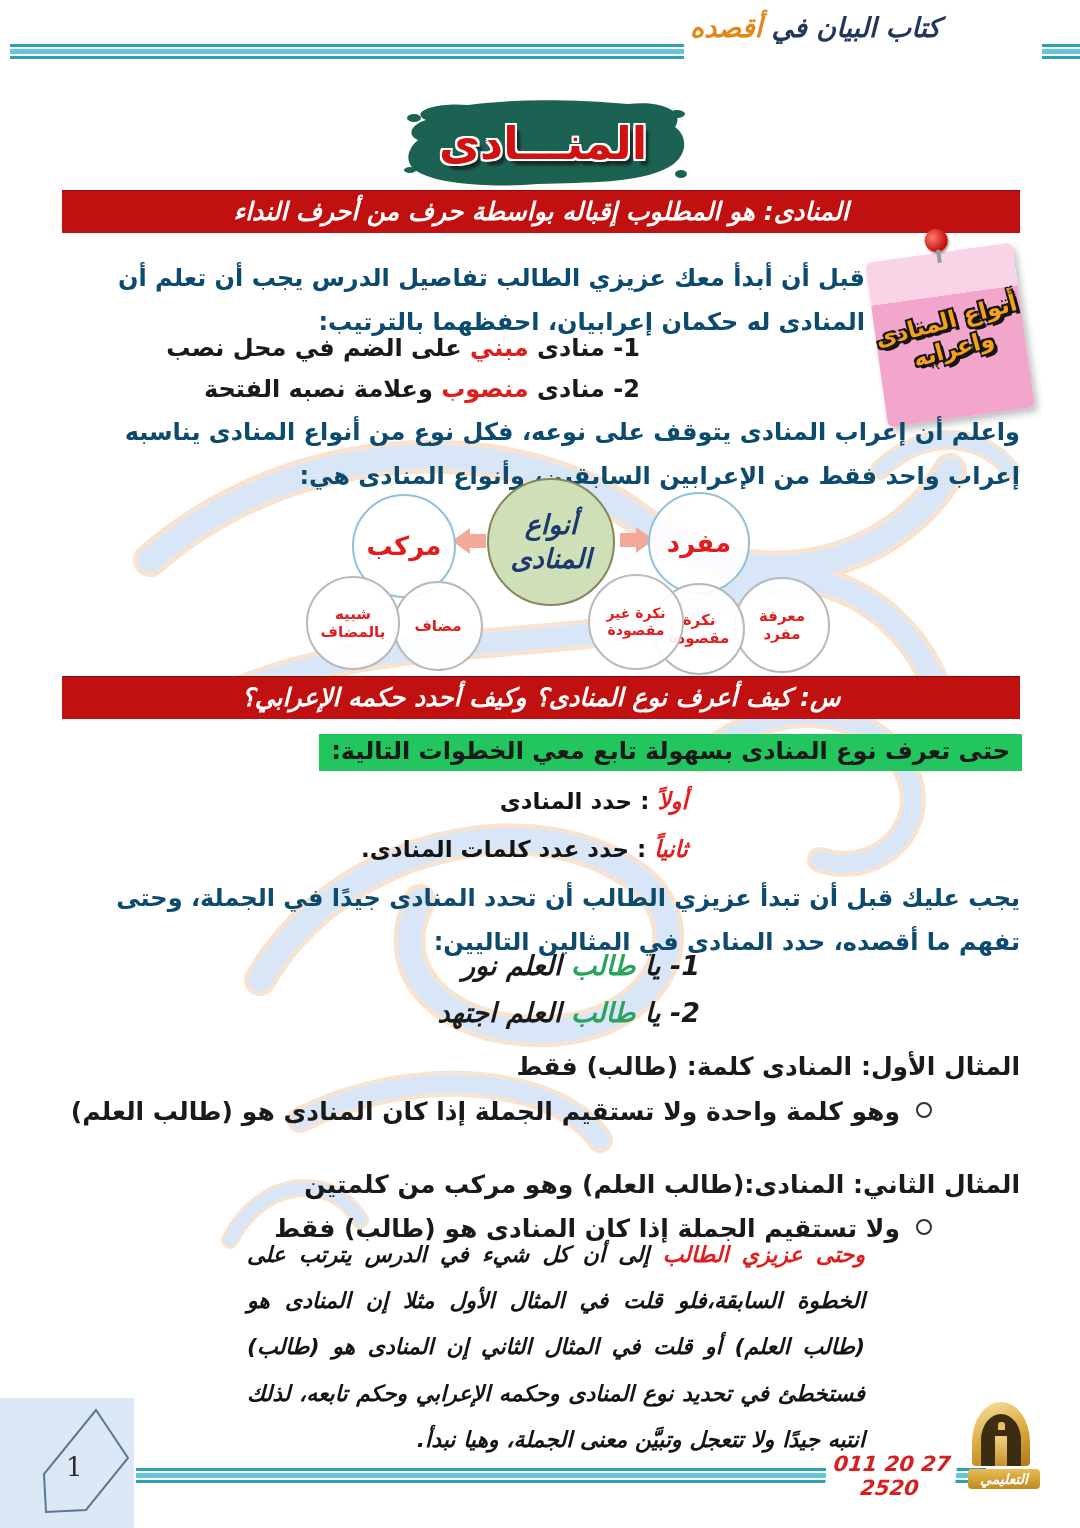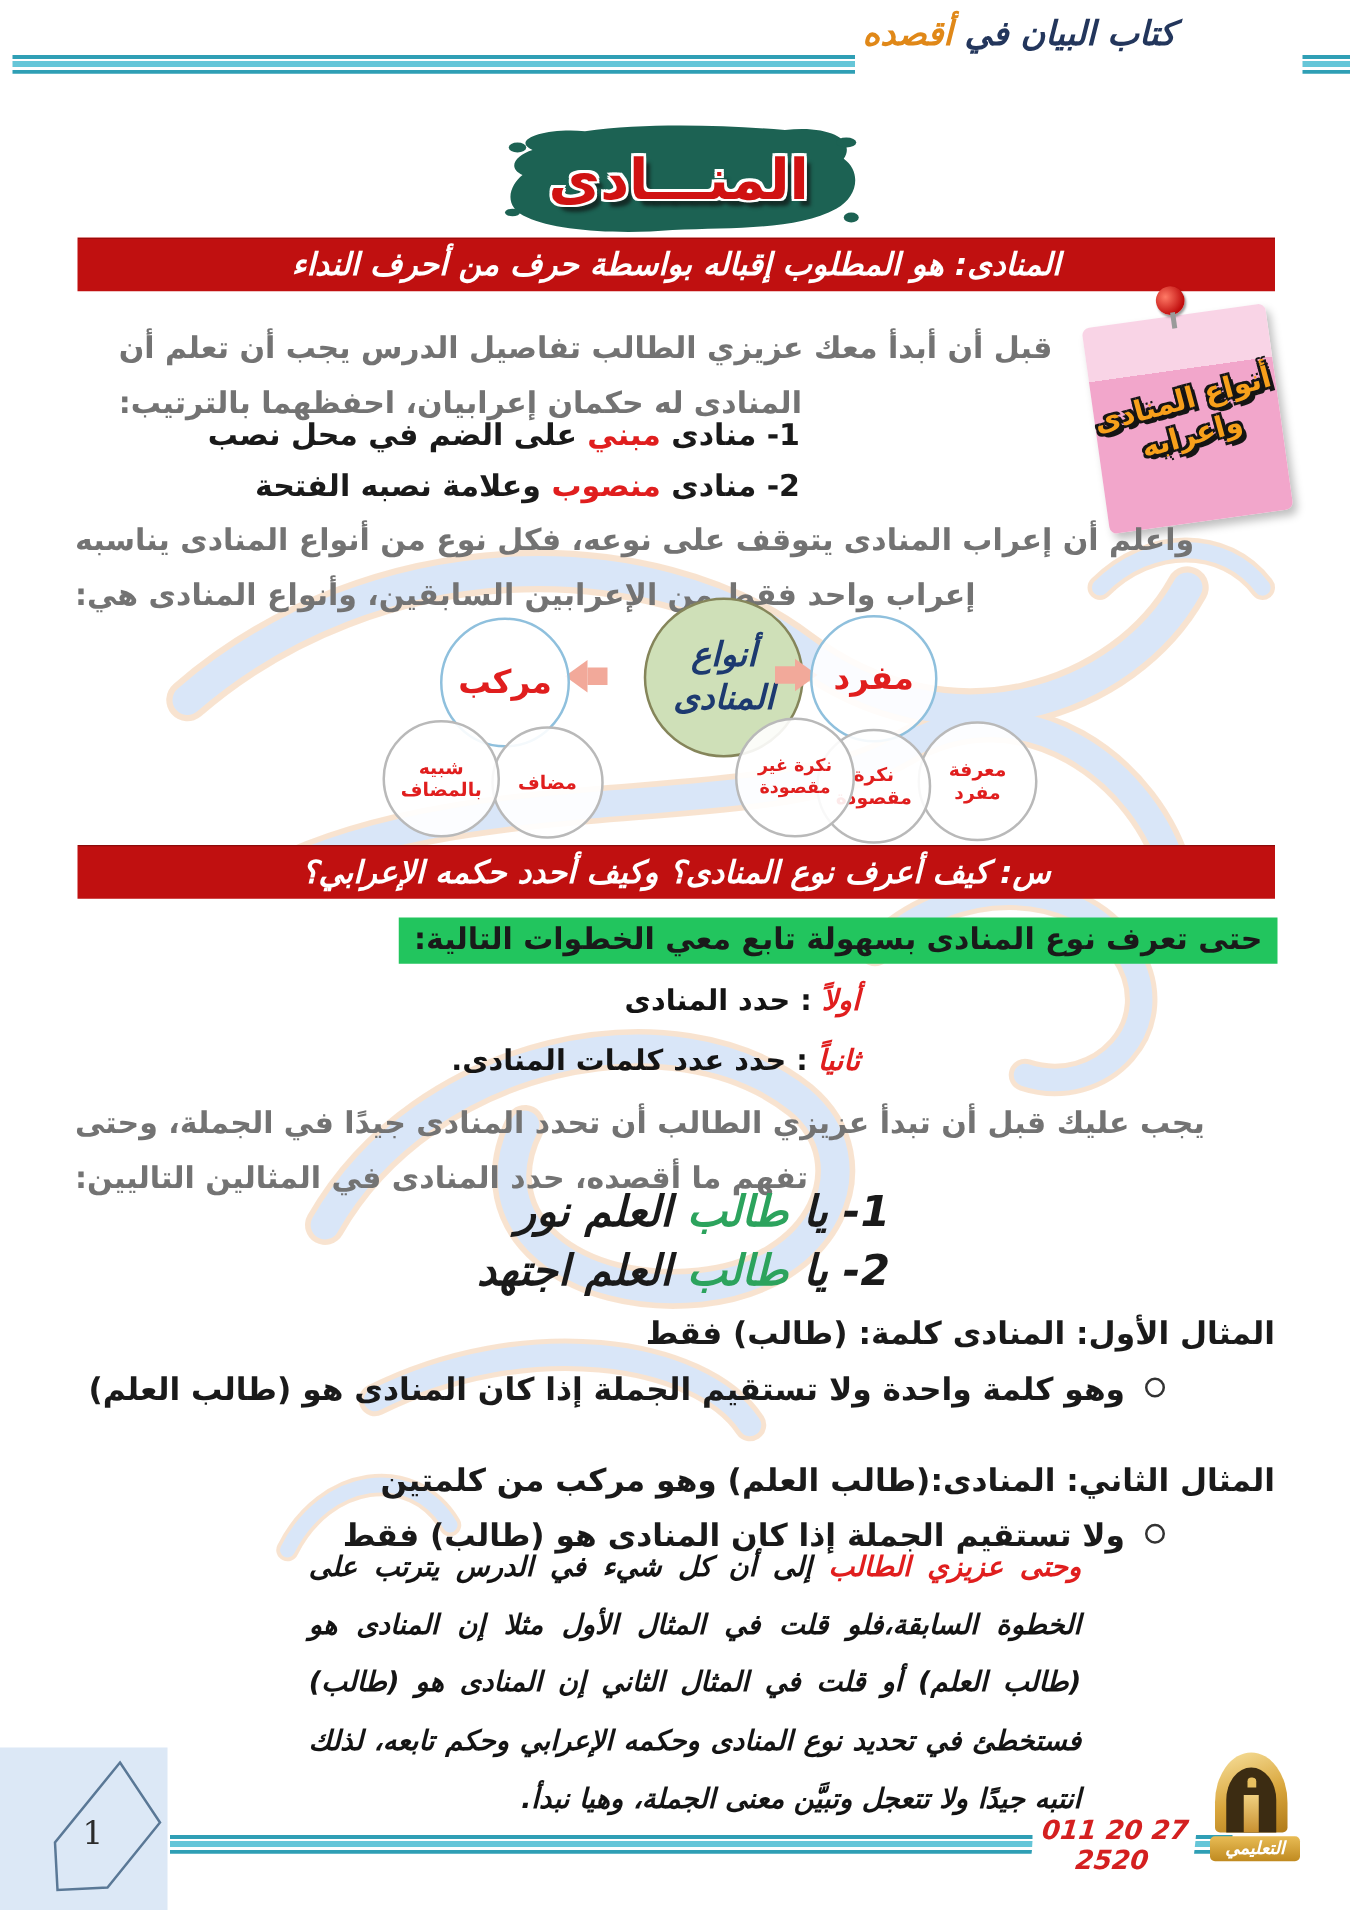--- a/index.html
+++ b/index.html
@@ -59,34 +59,34 @@
   .pin-stem { width:4px; height:13px; background:#9a9a9a; margin:-2px auto 0; }
   .sticky-text {
     position:absolute; inset:0; display:flex; flex-direction:column; gap:4px;
     align-items:center; justify-content:center; transform:rotate(-7deg);
     font-weight:800; font-size:23px; line-height:1.1; color:#f7a01b; text-align:center;
     text-shadow:-2px -2px 0 #151515,2px -2px 0 #151515,-2px 2px 0 #151515,2px 2px 0 #151515,3px 4px 0 #151515;
   }
   .sticky-text span { display:block; white-space:nowrap; }
 
   
-  .para { position:absolute; text-align:left; font-weight:700; font-size:24px; line-height:1.85; color:#737373; }
+  .para { position:absolute; text-align:right; font-weight:700; font-size:24px; line-height:1.85; color:#0c4a6e; }
   #p1 { left:95px; top:256px; width:770px; }
   #p2 { left:60px; top:410px; width:960px; }
   #p3 { left:60px; top:876px; width:960px; }
 
   
   #rules { position:absolute; right:440px; top:334px; text-align:right; font-size:24px; font-weight:700; }
   .rule { margin-bottom:13px; white-space:nowrap; }
   .kw-red { color:#e01e1e; }
 
   
   .circle { position:absolute; border-radius:50%; display:flex; flex-direction:column;
     align-items:center; justify-content:center; text-align:center; box-sizing:border-box; }
-  #c-center { left:515px; top:478px; width:128px; height:128px; background:#cfe0b8;
+  #c-center { left:487px; top:478px; width:128px; height:128px; background:#cfe0b8;
     border:2px solid #85855a; color:#1d3a70; font-weight:800; font-size:27px; line-height:1.25; font-style:italic; }
   #c-right { left:648px; top:492px; width:102px; height:102px; background:rgba(255,255,255,.88);
     border:2px solid #8fc0dd; color:#e01e1e; font-weight:800; font-size:26px; }
   #c-left  { left:352px; top:494px; width:104px; height:104px; background:rgba(255,255,255,.88);
     border:2px solid #8fc0dd; color:#e01e1e; font-weight:800; font-size:26px; }
   .subcircle { background:rgba(255,255,255,.9); border:2px solid #b9b9b9; color:#e01e1e;
     font-weight:800; font-size:15px; line-height:1.2; padding:4px; }
   #sc-r1 { left:734px; top:577px; width:96px; height:96px; }
   #sc-r2 { left:653px; top:583px; width:92px; height:92px; }
   #sc-r3 { left:588px; top:574px; width:96px; height:96px; font-size:14px; }
@@ -101,21 +101,21 @@
 
   
   #steps-intro { position:absolute; right:58px; top:734px; background:#22c55e;
     padding:3px 12px 6px; font-size:24px; font-weight:700; white-space:nowrap; }
   .step { position:absolute; right:392px; font-size:23px; font-weight:700; white-space:nowrap; color:#141414; }
   #step1 { top:788px; }
   #step2 { top:836px; }
   .step .lbl { color:#e01e1e; font-style:italic; }
 
   
-  .example { position:absolute; right:368px; font-size:34px; font-weight:600; font-style:italic; white-space:nowrap; }
+  .example { position:absolute; right:380px; font-size:27px; font-weight:600; font-style:italic; white-space:nowrap; }
   #ex1 { top:950px; }
   #ex2 { top:997px; }
   .voc { color:#2ca35d; font-weight:800; }
 
   
   .an-title  { position:absolute; right:60px;  font-size:25px; font-weight:700; white-space:nowrap; }
   .an-bullet { position:absolute; right:148px; font-size:25px; font-weight:700; white-space:nowrap; }
   #an1-title  { top:1052px; }
   #an1-bullet { top:1097px; }
   #an2-title  { top:1170px; }

